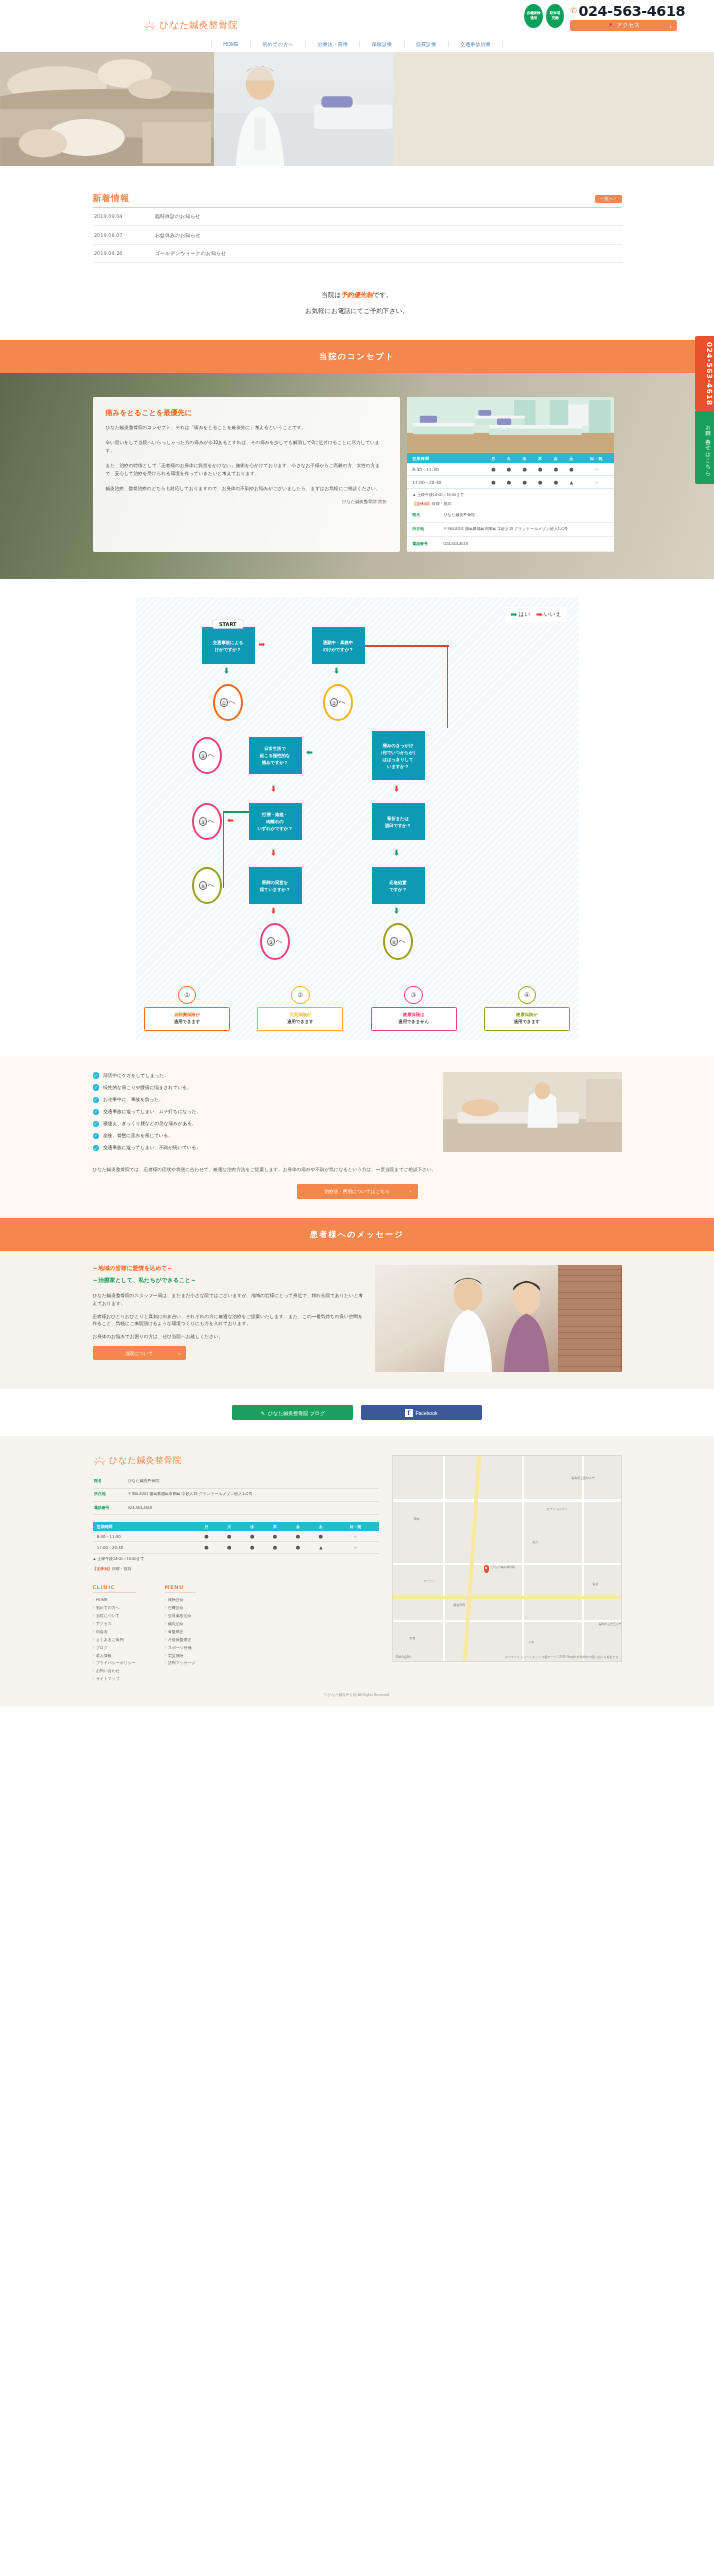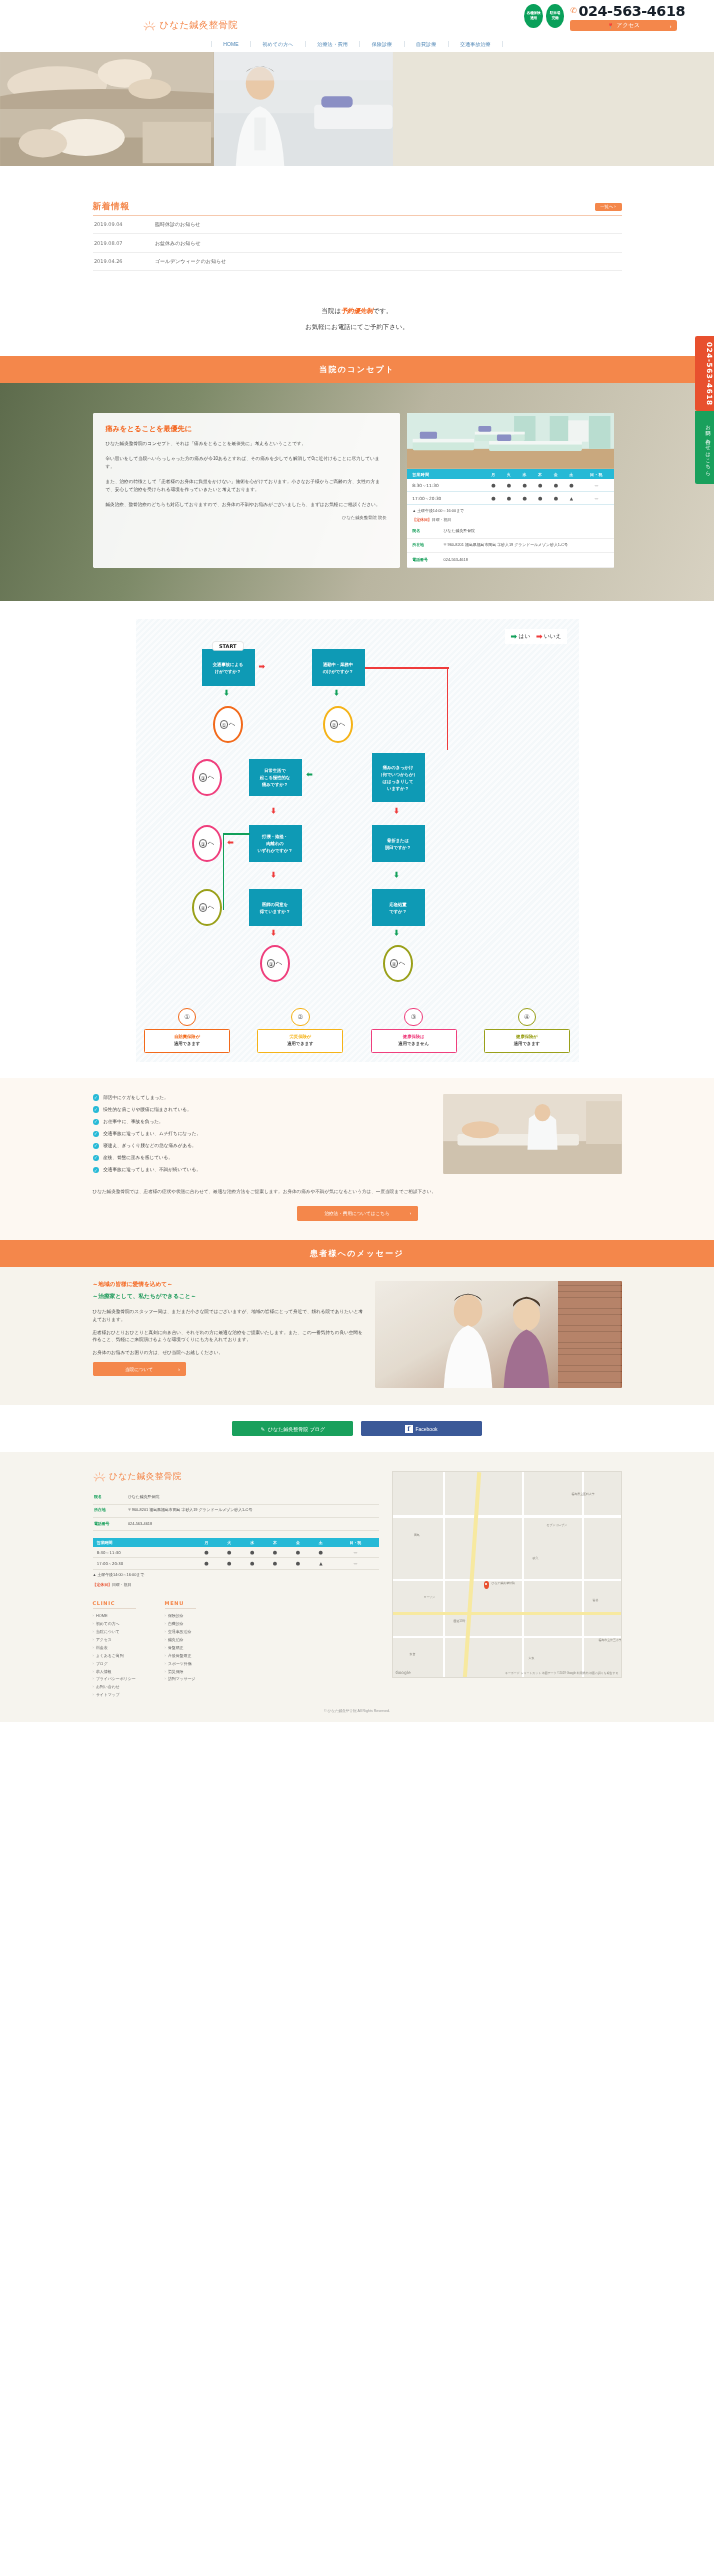--- a/index.html
+++ b/index.html
@@ -101,21 +101,21 @@
     font-family: "DejaVu Sans", sans-serif;
   }
   .side-green {
     background: #19a05c; color: #fff; width: 18.6px; padding: 10px 2.9px;
     writing-mode: vertical-rl; font-size: 5px; text-align: center;
     letter-spacing: 0.7px; border-radius: 0 0 0 2.1px; line-height: 7.1px;
   }
 
   
   .news-sec { padding: 27px 0 20px; background: #fff; }
-  .wrap { width: 529px; margin: 8px auto; }
+  .wrap { width: 529px; margin: 0 auto; }
   .news-head {
     display: flex; align-items: center; justify-content: space-between;
     border-bottom: 0.7px solid #f6c9ae; padding-bottom: 2.1px;
   }
   .news-title { color: #f4874b; font-size: 8.6px; font-weight: bold; letter-spacing: 0.7px; }
   .news-more {
     background: #f4874b; color: #fff; font-size: 4.3px;
     padding: 1.4px 5.7px; border-radius: 1.4px;
   }
   .news-row {
@@ -124,31 +124,31 @@
   }
   .news-date { width: 37px; color: #777; font-family: "DejaVu Sans", sans-serif; }
 
   
   .reserve { text-align: center; padding: 4.3px 0 21.4px; }
   .reserve p { font-size: 6.4px; color: #333; line-height: 15.7px; }
   .reserve .hl { color: #f4661f; font-weight: bold; font-style: italic; }
 
   
   .band {
-    height: 27px; background: #f4874b; color: #fff;
+    height: 33px; background: #f4874b; color: #fff;
     display: flex; align-items: center; justify-content: center;
     font-size: 7.9px; font-weight: bold; letter-spacing: 1.4px;
   }
 
   
   .concept {
     position: relative; padding: 15.7px 0 18.6px;
     background: linear-gradient(110deg,#5d6b4c 0%,#7d8a68 25%,#b9b5a0 55%,#d8d2c2 100%);
   }
-  .concept-inner { width: 529px; margin: 14px auto; display: flex; gap: 7.1px; }
+  .concept-inner { width: 529px; margin: 8px auto; display: flex; gap: 7.1px; }
   .concept-card {
     width: 307px; background: rgba(255,255,255,.92); padding: 11.4px 13px;
     border-radius: 1.4px;
   }
   .cc-title { color: #f4661f; font-size: 7.1px; font-weight: bold; margin-bottom: 6.4px; }
   .cc-p { font-size: 4.6px; line-height: 8.6px; color: #4a4a4a; margin-bottom: 5.7px; }
   .cc-sign { font-size: 4.3px; color: #666; text-align: right; margin-top: 4.3px; }
 
   .info-card { width: 207px; background: #fff; border-radius: 1.4px; overflow: hidden; }
   .info-photo {

